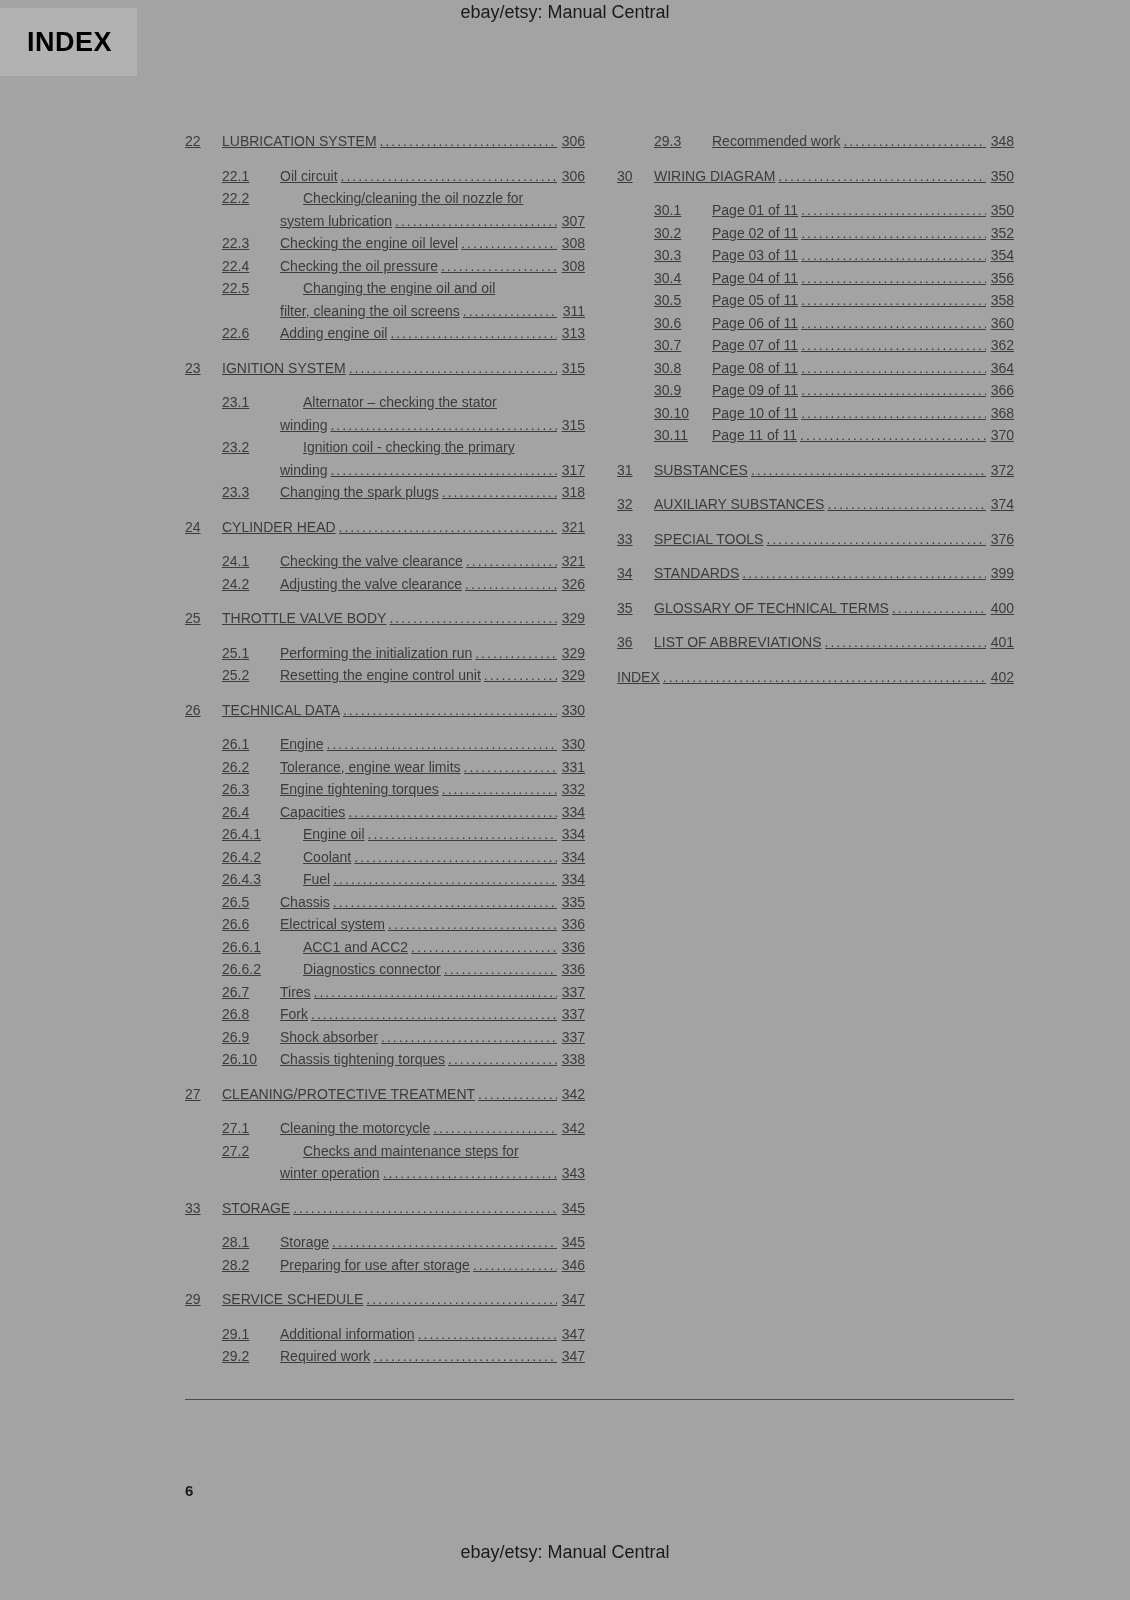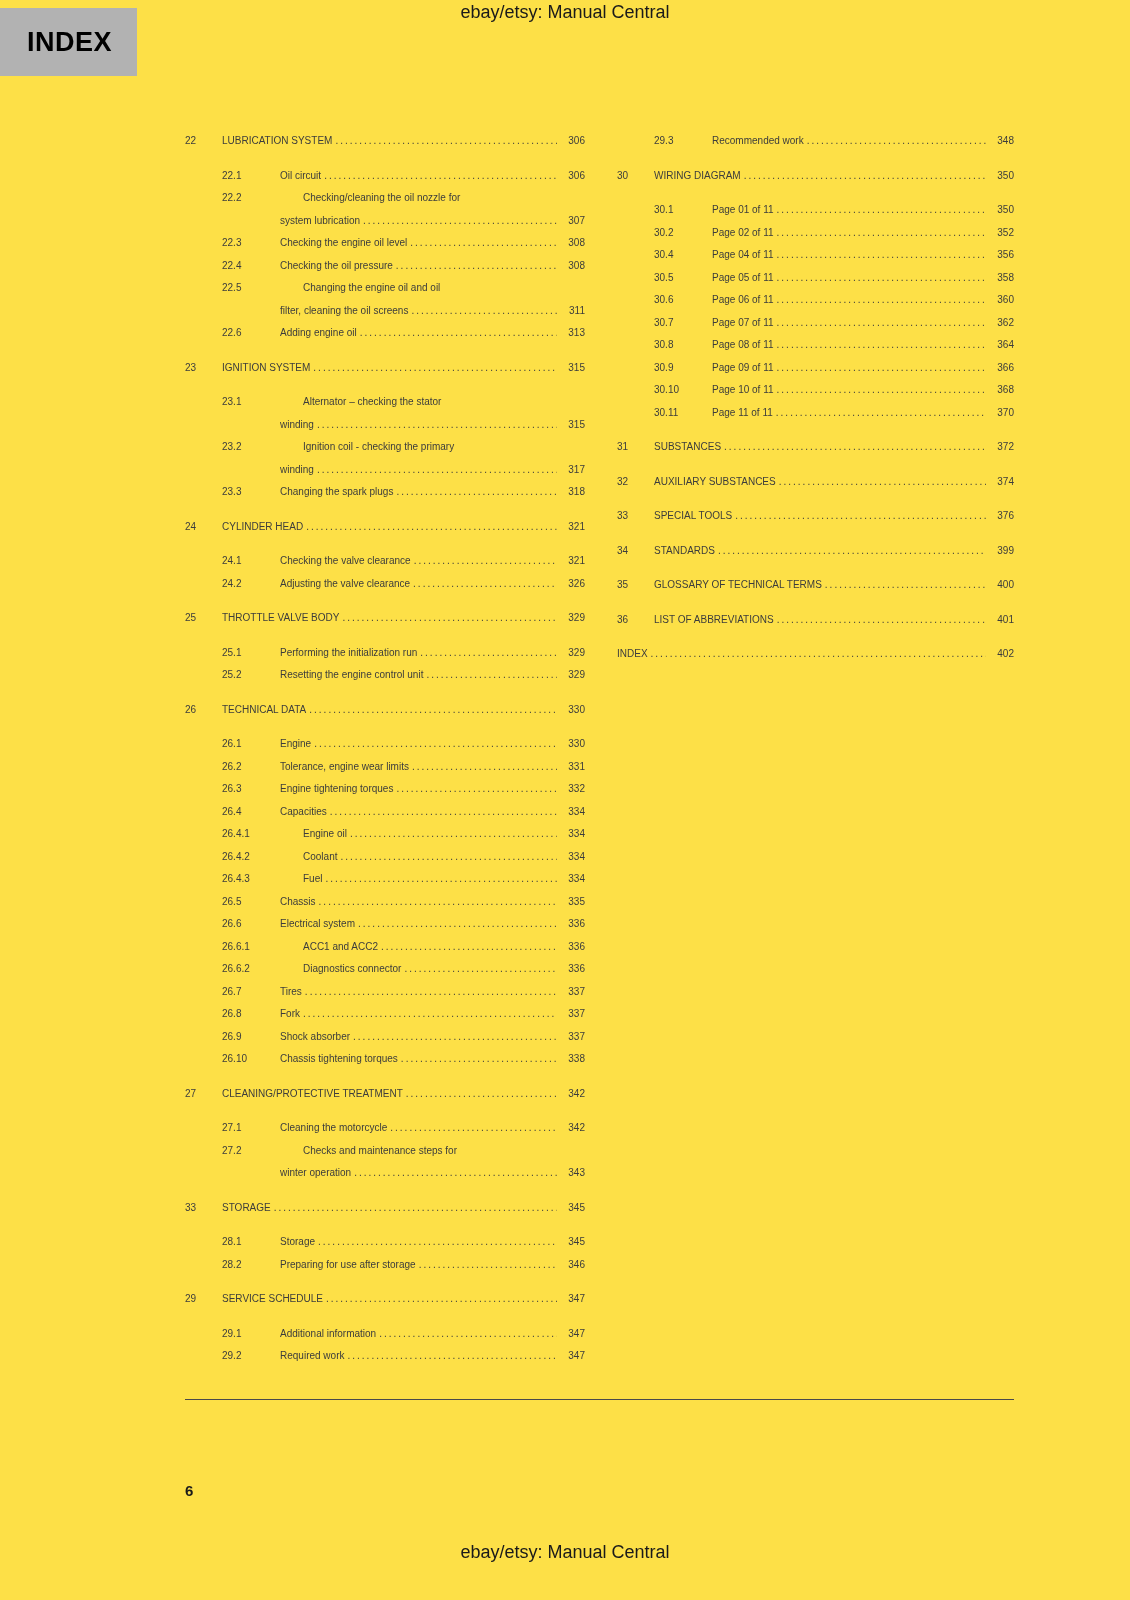--- a/index.html
+++ b/index.html
@@ -3,21 +3,21 @@
 <meta charset="utf-8">
 <style>
   * { box-sizing: border-box; }
   html, body { margin: 0; padding: 0; background: #ffffff; }
   body { font-family: "Liberation Sans", sans-serif; color: #3c3c3c; }
 
   .sheet {
     position: relative;
     width: 1130px;
     height: 1600px;
-    background: #fde047;
+    background: #a3a3a3;
     overflow: hidden;
   }
 
   .header-title {
     position: absolute;
     top: 0px; left: 0; right: 0;
     text-align: center;
     font-size: 18px;
     color: #1a1a1a;
     padding-top: 2px;
@@ -35,22 +35,23 @@
     font-size: 27px;
     font-weight: bold;
     color: #000000;
     padding-left: 27px;
     letter-spacing: 0.5px;
   }
 
   .col {
     position: absolute;
     top: 130px;
-    font-size: 10px;
+    font-size: 14px;
     line-height: 22.5px;
+    text-decoration: underline;
   }
   .col-left  { left: 185px; width: 400px; }
   .col-right { left: 617px; width: 397px; }
 
   .toc-entry { display: flex; align-items: flex-start; }
   .toc-entry .num { flex: 0 0 auto; }
   .chapter .num { width: 37px; }
   .section, .subsection { padding-left: 37px; }
   .section .num { width: 58px; }
   .subsection .num { width: 81px; }
@@ -573,20 +574,30 @@
         <span class="num">30.2</span>
         <span class="body">
           <span class="lastline">
             <span class="title">Page 02 of 11</span>
             <span class="leader"></span>
             <span class="pagenum">352</span>
           </span>
         </span>
       </div>
       <div class="toc-entry section">
+        <span class="num">30.3</span>
+        <span class="body">
+          <span class="lastline">
+            <span class="title">Page 03 of 11</span>
+            <span class="leader"></span>
+            <span class="pagenum">354</span>
+          </span>
+        </span>
+      </div>
+      <div class="toc-entry section">
         <span class="num">30.4</span>
         <span class="body">
           <span class="lastline">
             <span class="title">Page 04 of 11</span>
             <span class="leader"></span>
             <span class="pagenum">356</span>
           </span>
         </span>
       </div>
       <div class="toc-entry section">

